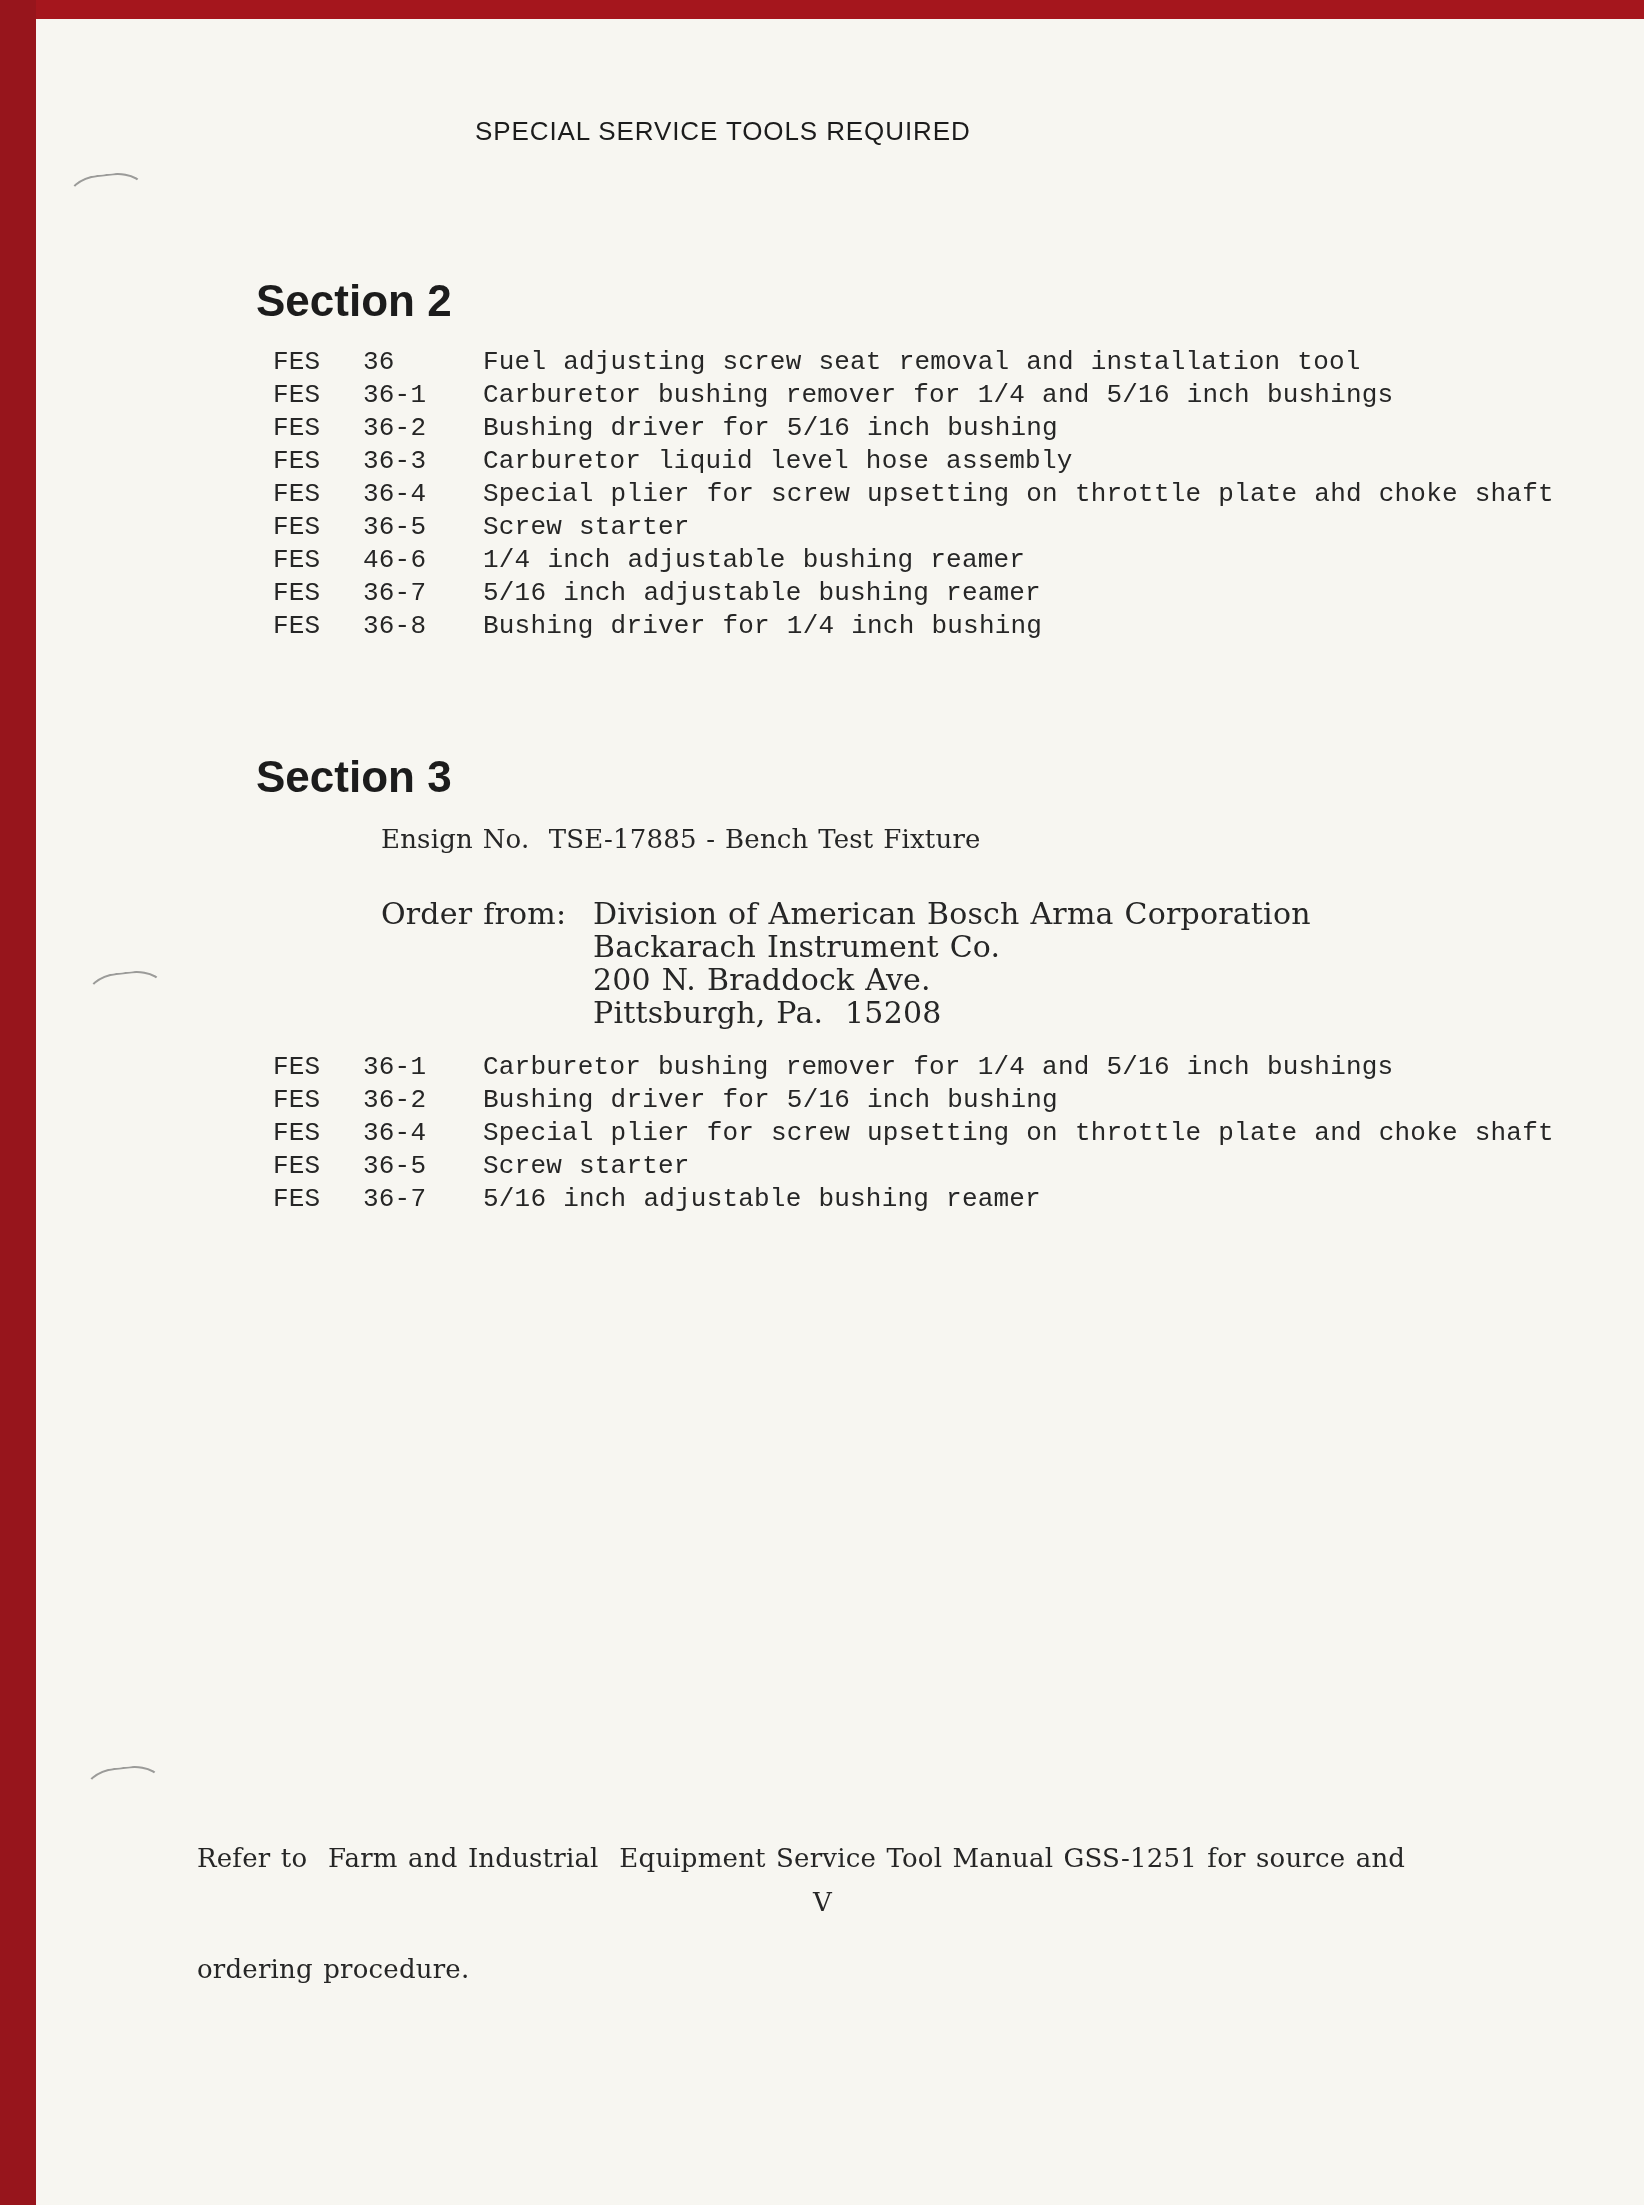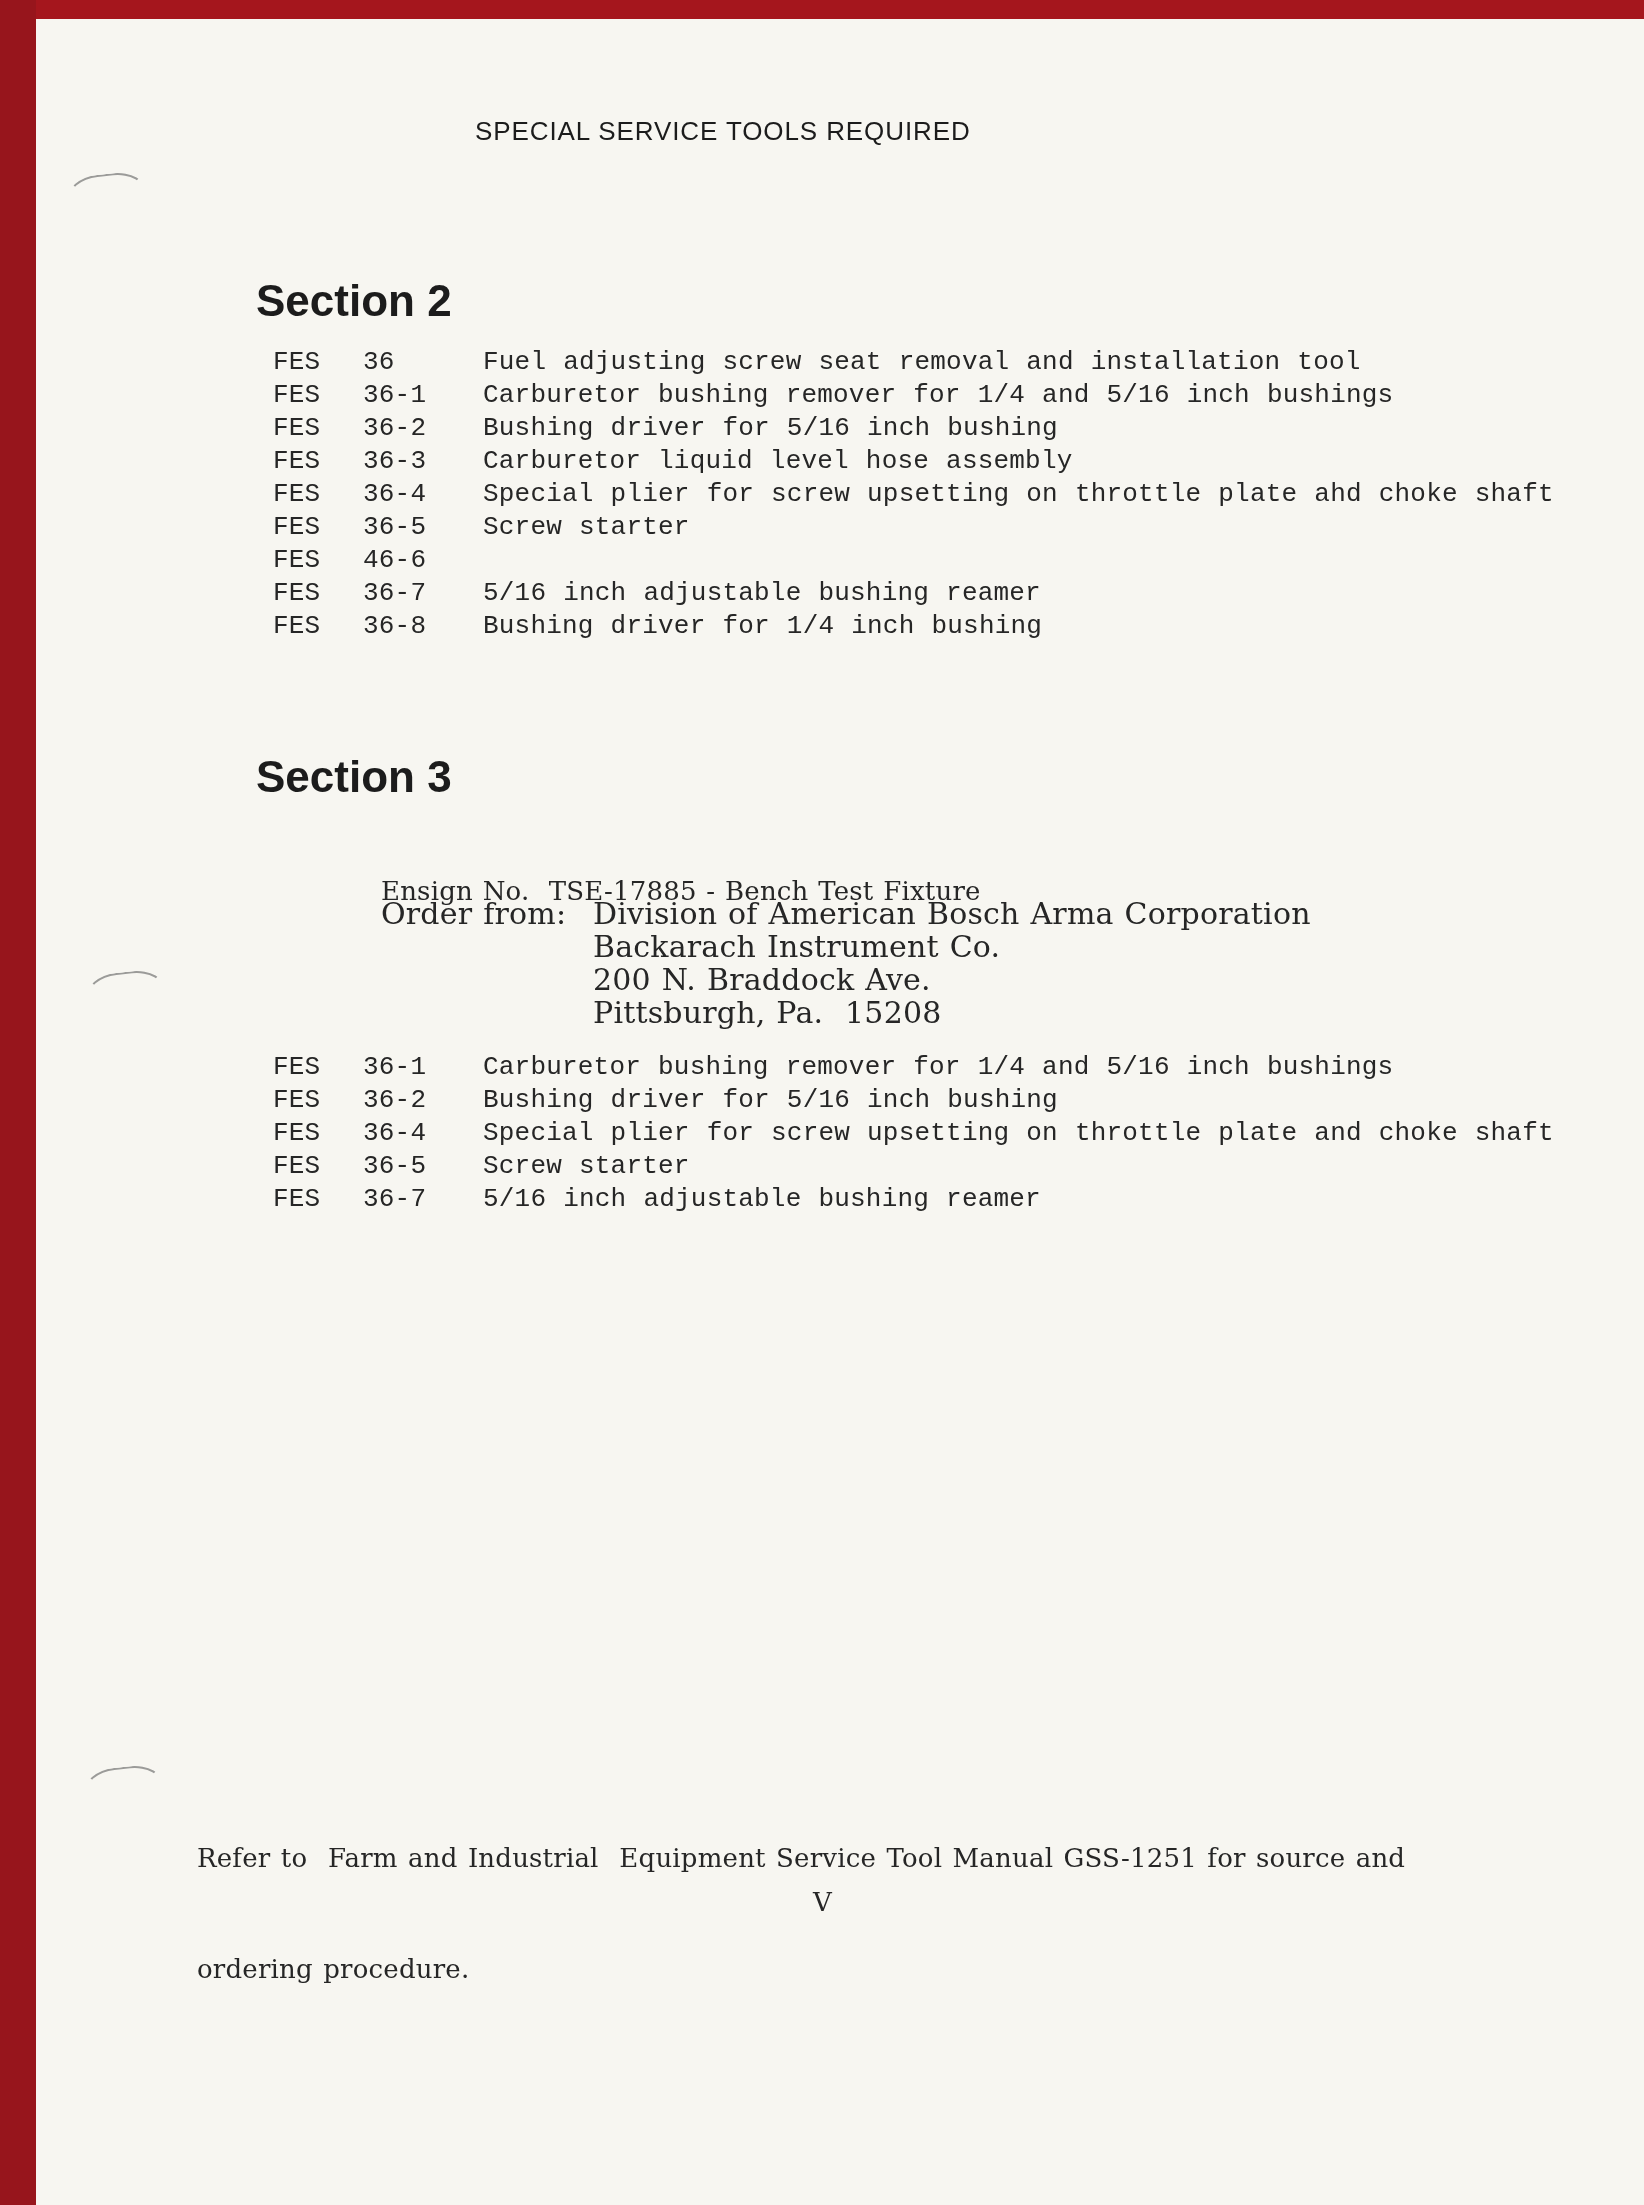--- a/index.html
+++ b/index.html
@@ -74,21 +74,21 @@
   #sec3-list { top: 1051px; }
   .tool-row {
     display: grid;
     grid-template-columns: 90px 120px auto;
     white-space: nowrap;
     font-family: Liberation Mono, monospace;
   }
 
   .ensign-line {
     position: absolute;
-    top: 876px; left: 381px;
+    top: 824px; left: 381px;
     font-size: 26px;
     letter-spacing: 0.2px;
     word-spacing: 1.2px;
     white-space: pre-wrap;
   }
   .order-block {
     position: absolute;
     top: 897px; left: 381px;
     font-size: 30px;
     line-height: 33px;
@@ -161,20 +161,21 @@
       <span>Special plier for screw upsetting on throttle plate ahd choke shaft</span>
     </div>
     <div class="tool-row">
       <span>FES</span>
       <span>36-5</span>
       <span>Screw starter</span>
     </div>
     <div class="tool-row">
       <span>FES</span>
       <span>46-6</span>
+      <span>1/4 inch adjustable bushing reamer</span>
     </div>
     <div class="tool-row">
       <span>FES</span>
       <span>36-7</span>
       <span>5/16 inch adjustable bushing reamer</span>
     </div>
     <div class="tool-row">
       <span>FES</span>
       <span>36-8</span>
       <span>Bushing driver for 1/4 inch bushing</span>

